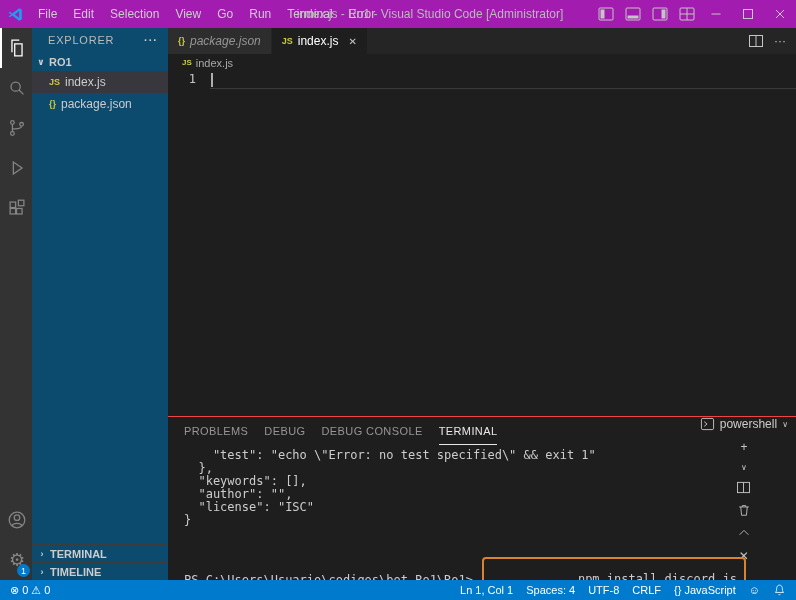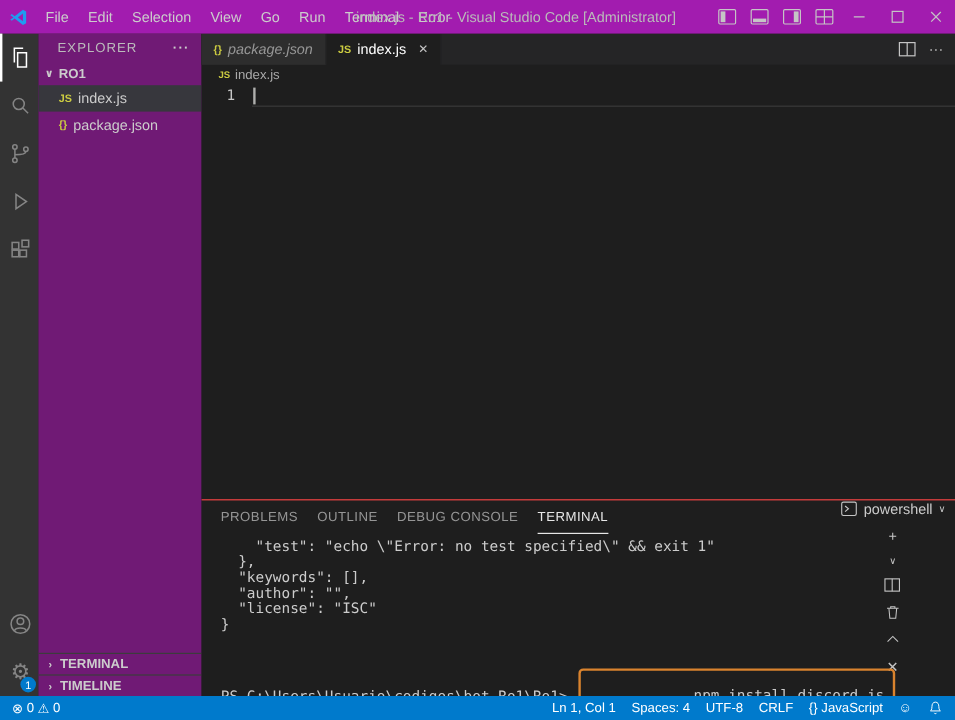--- a/index.html
+++ b/index.html
@@ -26,21 +26,21 @@
 
   
   .activitybar { width: 32px; background: #333333; display: flex; flex-direction: column; }
   .ab-item { height: 40px; display: flex; align-items: center; justify-content: center; color: #858585; position: relative; border-left: 2px solid transparent; }
   .ab-item.active { color: #ffffff; border-left-color: #ffffff; }
   .ab-spacer { flex: 1; }
   .gear-glyph { font-size: 18px; line-height: 1; }
   .badge { position: absolute; right: 2px; bottom: 3px; background: var(--color-accent, #007acc); color: #fff; border-radius: 50%; width: 13px; height: 13px; font-size: 9px; display: flex; align-items: center; justify-content: center; }
 
   
-  .sidebar { width: 136px; background: #701a75; display: flex; flex-direction: column; overflow: hidden; }
+  .sidebar { width: 136px; background: #0c4a6e; display: flex; flex-direction: column; overflow: hidden; }
   .sb-header { height: 24px; display: flex; align-items: center; padding: 0 10px 0 16px; font-size: 11px; color: #bbbbbb; letter-spacing: 0.8px; }
   .sb-header .more { margin-left: auto; color: #cccccc; letter-spacing: 1px; font-weight: bold; }
   .folder-row { height: 19px; display: flex; align-items: center; gap: 3px; padding-left: 4px; font-size: 11px; font-weight: bold; color: #cccccc; }
   .chev { font-size: 9px; color: #cccccc; width: 10px; text-align: center; }
   .file-row { height: 22px; display: flex; align-items: center; gap: 5px; padding-left: 17px; font-size: 12px; color: #cccccc; }
   .file-row.selected { background: #37373d; }
   .ficon { font-size: 9px; font-weight: bold; color: var(--color-file_icon, #cbcb41); }
   .sb-spacer { flex: 1; }
   .sb-section { height: 18px; display: flex; align-items: center; gap: 3px; padding-left: 5px; font-size: 11px; font-weight: bold; color: #cccccc; border-top: 1px solid #3c3c3c; }
 
@@ -270,21 +270,21 @@
       <div class="code-content">
         <div class="code-line">
           <span class="cursor"></span>
         </div>
       </div>
     </div>
 
     <div class="panel">
       <div class="panel-header">
         <span class="panel-tab">PROBLEMS</span>
-        <span class="panel-tab">OUTLINE</span>
+        <span class="panel-tab">DEBUG</span>
         <span class="panel-tab">DEBUG CONSOLE</span>
         <span class="panel-tab active">TERMINAL</span>
         <div class="panel-actions">
           <span class="shell-select">
             <span>
               <svg width="15" height="14" viewBox="0 0 16 15" fill="none" stroke="currentColor">
                   <rect x="1.5" y="1.5" width="13" height="12" rx="1.5"></rect>
                   <path d="M4.5 5 L7.5 7.5 L4.5 10"></path>
                 </svg>
             </span>

